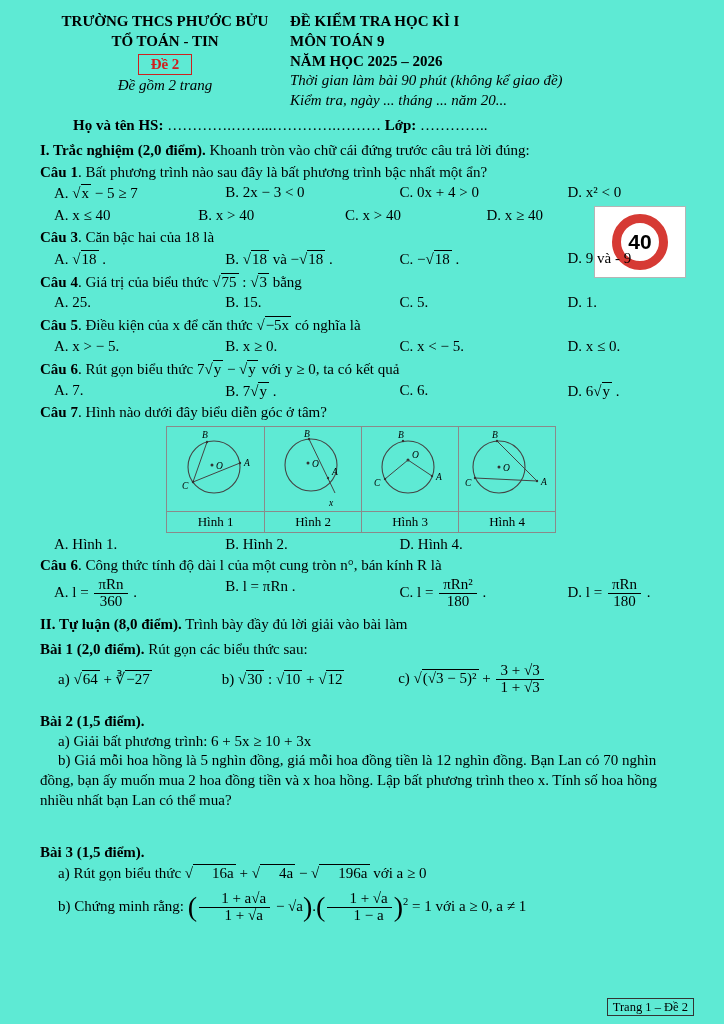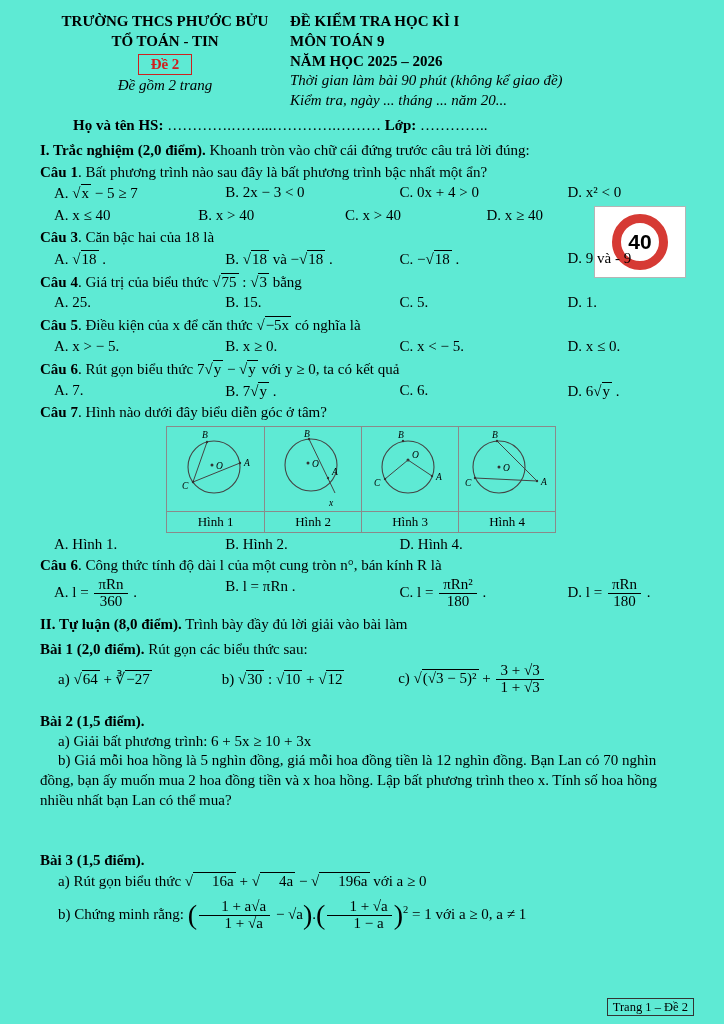--- a/index.html
+++ b/index.html
@@ -36,21 +36,21 @@
   .lbl{font:italic 9.5px "Liberation Serif",serif;fill:#000}
   .cir{fill:none;stroke:#444;stroke-width:1.1}
   .ln{stroke:#444;stroke-width:1}
   .pt{fill:#333}
   .bh{margin-top:5px}
   .ind{text-indent:18px}
   .b1row{display:flex;align-items:center;margin:4px 0 16px 18px}
   .w1{width:26%}.w2{width:28%}
   .bigp{font-size:28px;font-weight:400;vertical-align:middle;line-height:1}
   sup{font-size:10.5px}
-  .gap{margin-top:40px}
+  .gap{margin-top:32px}
   .footer{position:absolute;right:30px;bottom:8px;border:1px solid #333;padding:0 5px;font-size:12.5px}
 </style>
 </head>
 <body>
 
 <div class="page">
 
   <div class="hdr">
     <div class="hl">
       <div class="b">TRƯỜNG THCS PHƯỚC BỬU</div>

